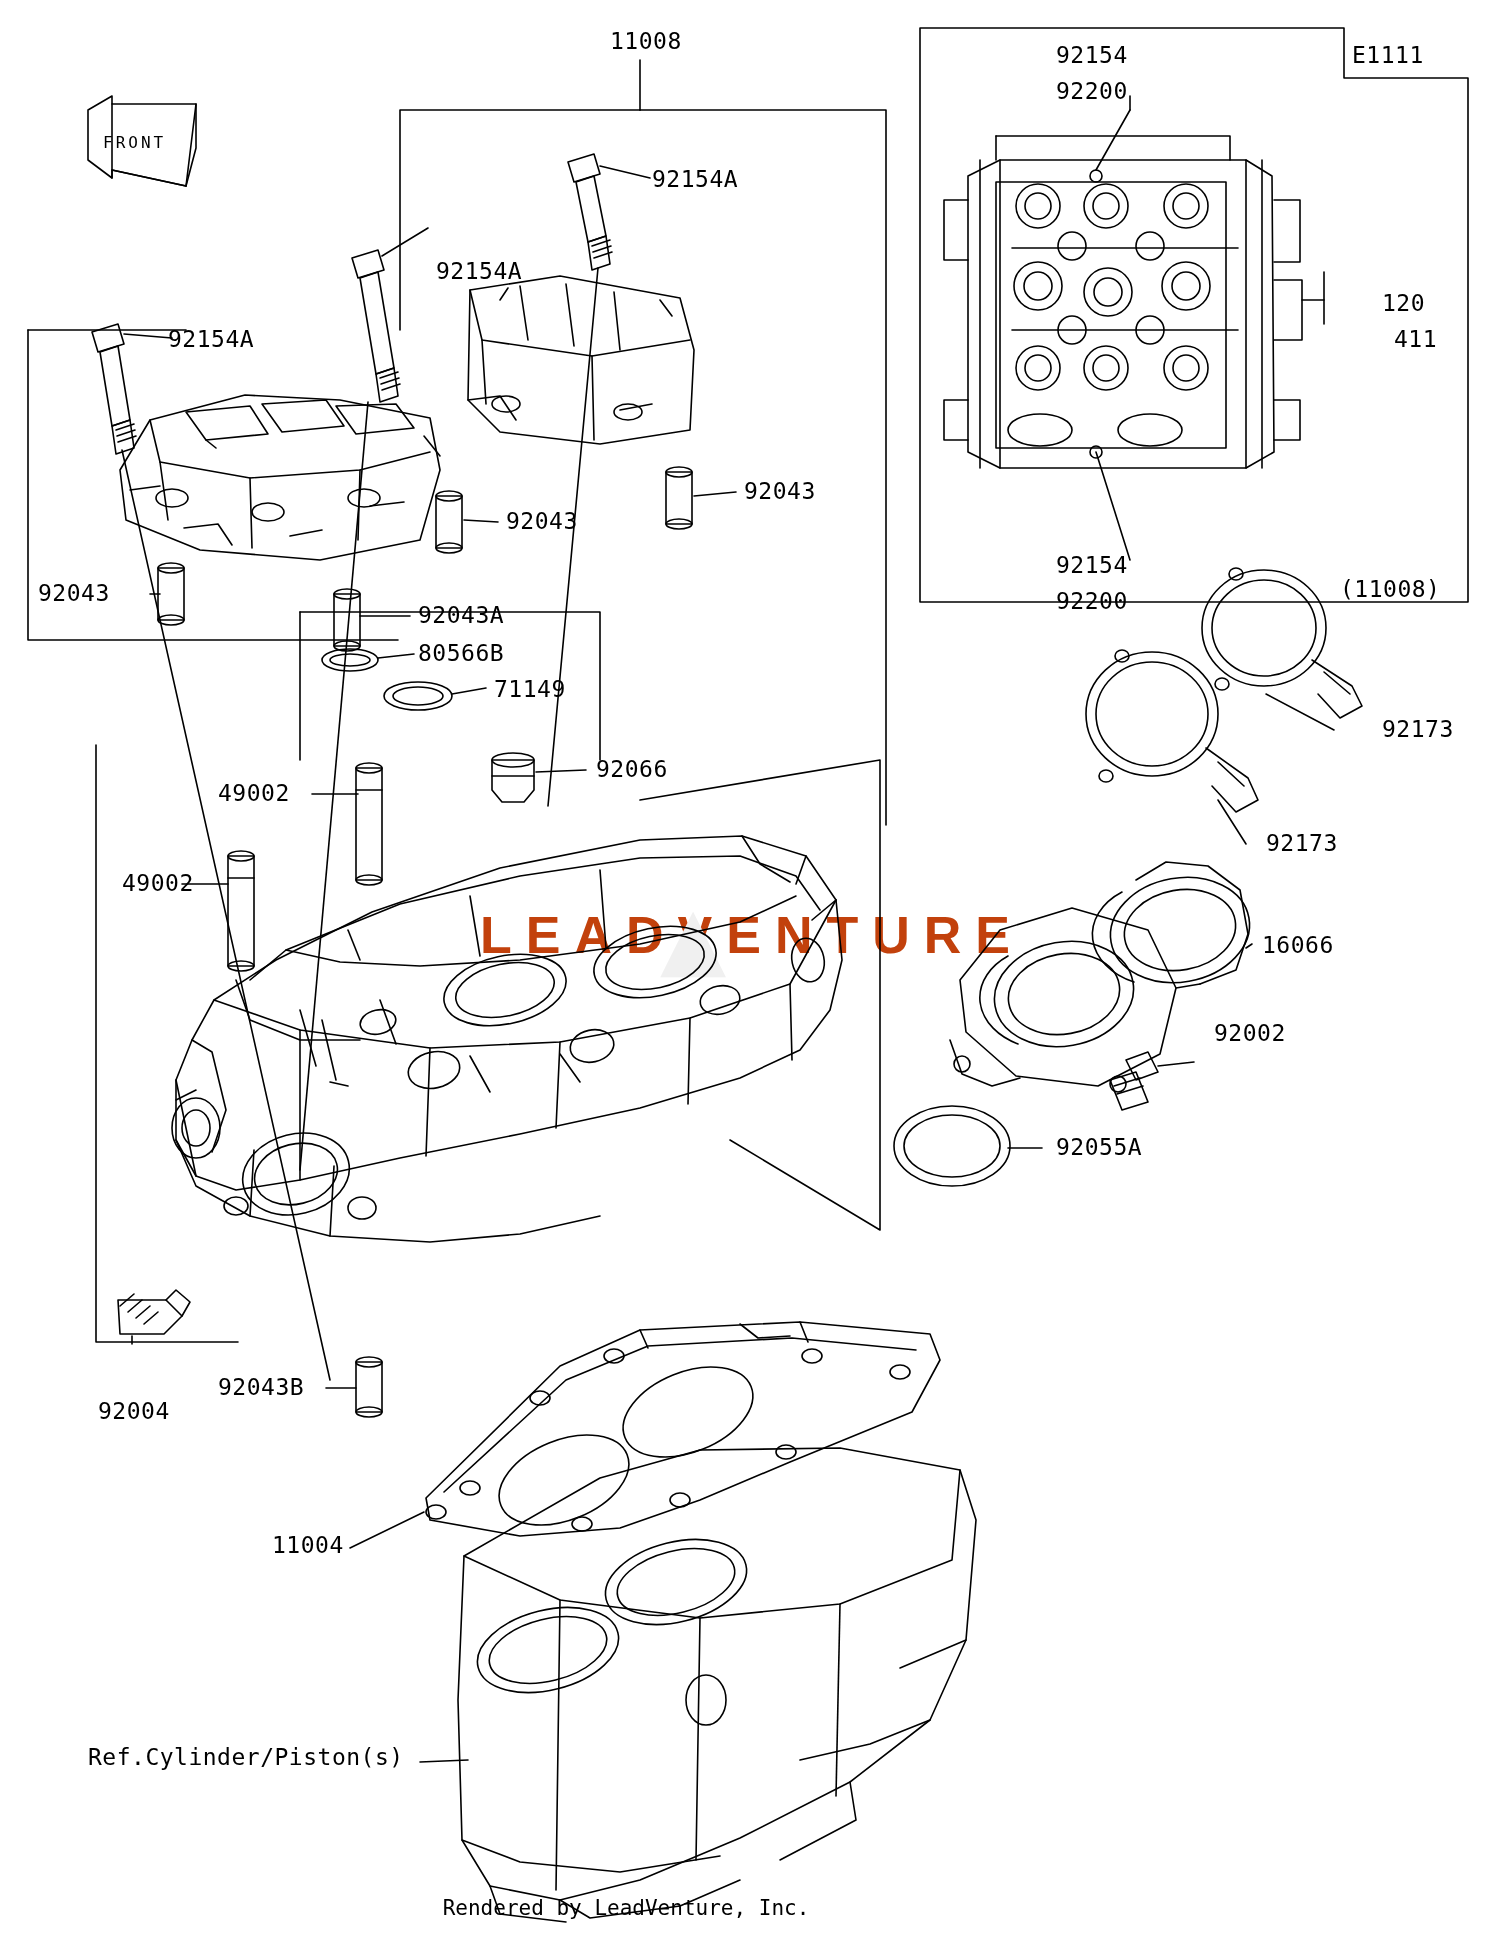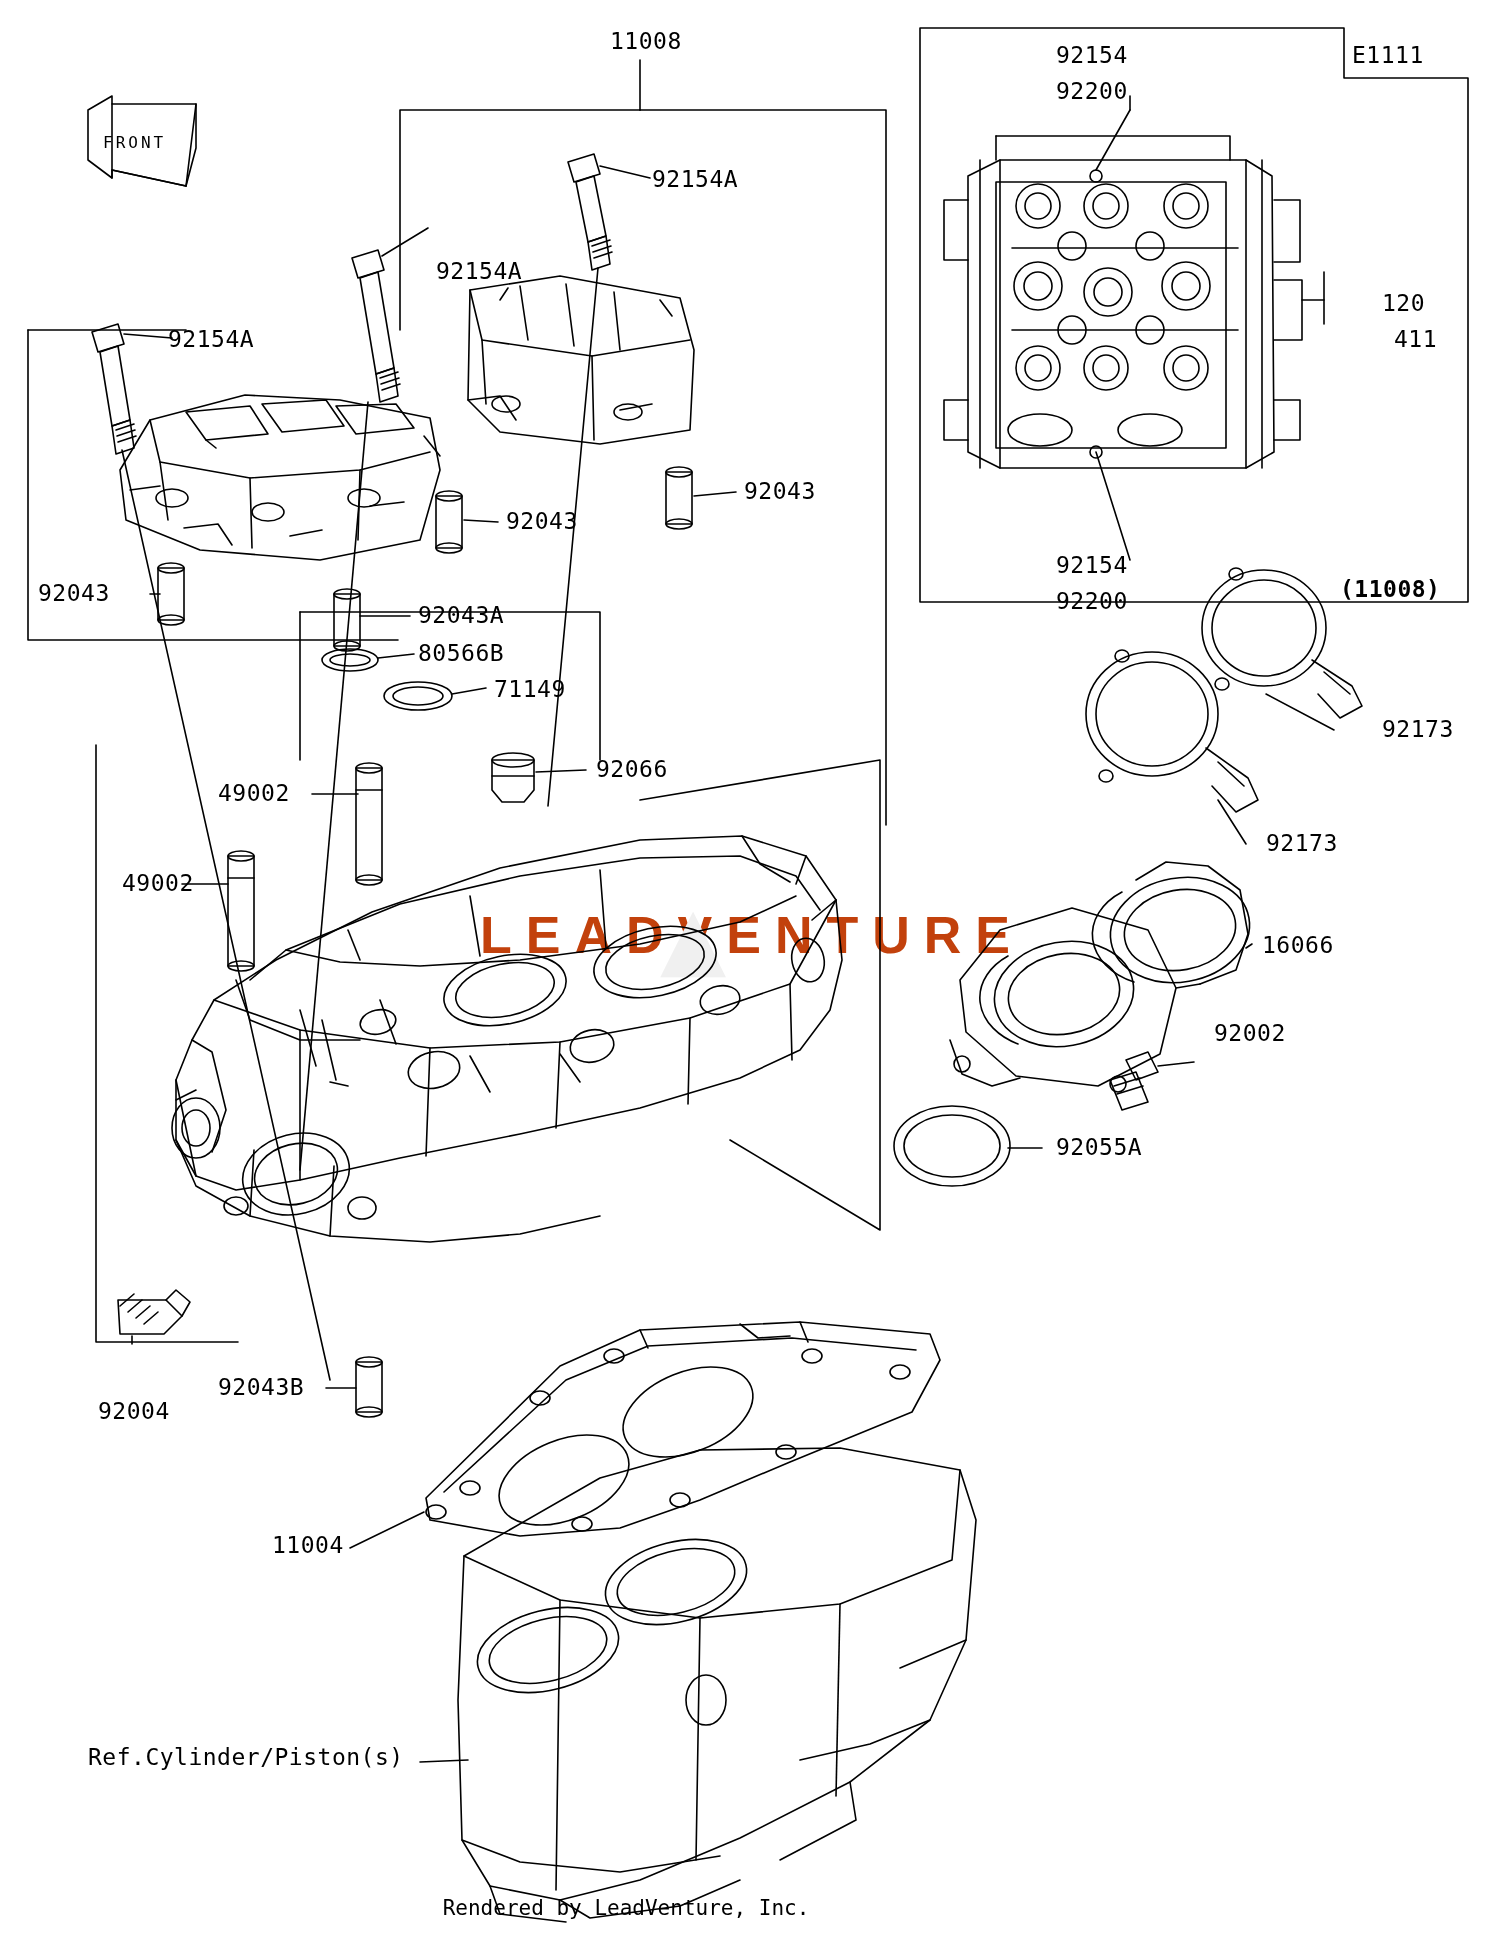--- a/index.html
+++ b/index.html
@@ -496,18 +496,18 @@
   <div class="front-badge">
     <div class="txt">FRONT</div>
   </div>
 
   <div class="lbl" style="left:1056px; top:42px;">92154</div>
   <div class="lbl" style="left:1056px; top:78px;">92200</div>
   <div class="lbl" style="left:1056px; top:552px;">92154</div>
   <div class="lbl" style="left:1056px; top:588px;">92200</div>
   <div class="lbl" style="left:1382px; top:290px;">120</div>
   <div class="lbl" style="left:1382px; top:326px;margin-left:12px;">411</div>
-  <div class="lbl" style="left:1340px; top:576px;font-weight:bold;">(11008)</div>
+  <div class="lbl" style="left:1340px; top:576px;">(11008)</div>
   <div class="lbl" style="left:1352px; top:42px;">E1111</div>
 
   <div class="footer">Rendered by LeadVenture, Inc.</div>
 
 </div>
 
 </body></html>

